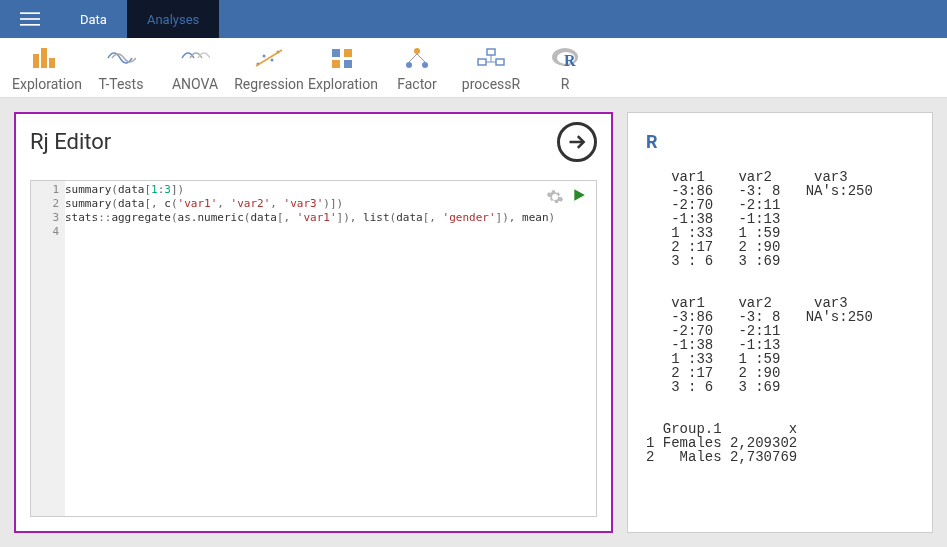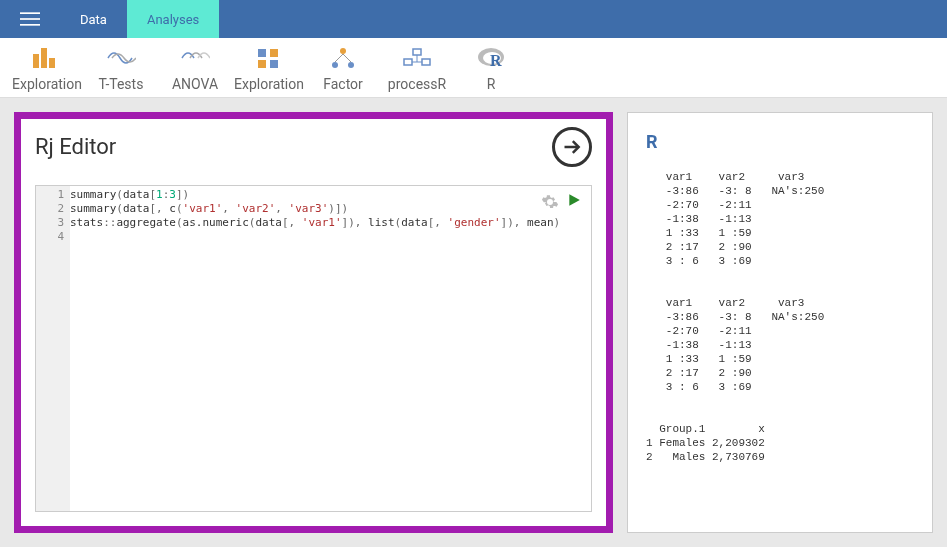--- a/index.html
+++ b/index.html
@@ -30,21 +30,21 @@
   .hamburger svg { width: 20px; height: 20px; fill: #fff; }
   .tab {
     padding: 0 20px;
     height: 38px;
     display: flex;
     align-items: center;
     font-size: 13px;
     cursor: pointer;
   }
   .tab.active {
-    background: #5eead4;
+    background: #0f172a;
     color: #3e6daa;
   }
   .ribbon {
     background: #fff;
     height: 60px;
     display: flex;
     align-items: center;
     padding: 0 10px;
     gap: 0;
     border-bottom: 1px solid #ddd;
@@ -64,21 +64,21 @@
   .content {
     flex: 1;
     display: flex;
     gap: 14px;
     padding: 14px;
     overflow: hidden;
   }
   .editor-panel {
     flex: 1;
     background: #fff;
-    border: 7px solid #a21caf;
+    border: 2px solid #a21caf;
     display: flex;
     flex-direction: column;
   }
   .editor-header {
     display: flex;
     align-items: center;
     justify-content: space-between;
     height: 56px;
     padding: 0 14px;
     border-bottom: 1px solid transparent;
@@ -148,21 +148,21 @@
     overflow: auto;
   }
   .output-title {
     color: #3e6daa;
     font-weight: bold;
     font-size: 18px;
     margin-bottom: 18px;
   }
   .output-pre {
     font-family: "Consolas","Courier New", monospace;
-    font-size: 11px;
+    font-size: 14px;
     line-height: 14px;
     color: #333;
     white-space: pre;
   }
 </style>
 </head>
 <body>
 
 <div class="topbar">
   <div class="hamburger">
@@ -198,20 +198,32 @@
   </div>
   <div class="ribbon-item">
     <div class="ico">
       <svg width="30" height="24" viewBox="0 0 30 24">
           <path d="M2 12 Q 8 2 14 12" stroke="#6a8fc7" stroke-width="1.5" fill="none"></path>
           <path d="M10 12 Q 16 2 22 12" stroke="#aaa" stroke-width="1.5" fill="none"></path>
           <path d="M18 12 Q 24 2 30 12" stroke="#ccc" stroke-width="1.5" fill="none"></path>
         </svg>
     </div>
     <div class="lbl">ANOVA</div>
+  </div>
+  <div class="ribbon-item">
+    <div class="ico">
+      <svg width="30" height="24" viewBox="0 0 30 24">
+          <circle cx="4" cy="18" r="1.5" fill="#6a8fc7"></circle>
+          <circle cx="10" cy="10" r="1.5" fill="#6a8fc7"></circle>
+          <circle cx="18" cy="14" r="1.5" fill="#6a8fc7"></circle>
+          <circle cx="24" cy="6" r="1.5" fill="#6a8fc7"></circle>
+          <line x1="2" y1="20" x2="28" y2="4" stroke="#e7a03c" stroke-width="1.5"></line>
+        </svg>
+    </div>
+    <div class="lbl">Regression</div>
   </div>
   <div class="ribbon-item">
     <div class="ico">
       <svg width="26" height="22" viewBox="0 0 26 22">
           <rect x="2" y="2" width="8" height="8" fill="#6a8fc7"></rect>
           <rect x="14" y="2" width="8" height="8" fill="#e7a03c"></rect>
           <rect x="2" y="13" width="8" height="8" fill="#e7a03c"></rect>
           <rect x="14" y="13" width="8" height="8" fill="#6a8fc7"></rect>
         </svg>
     </div>

